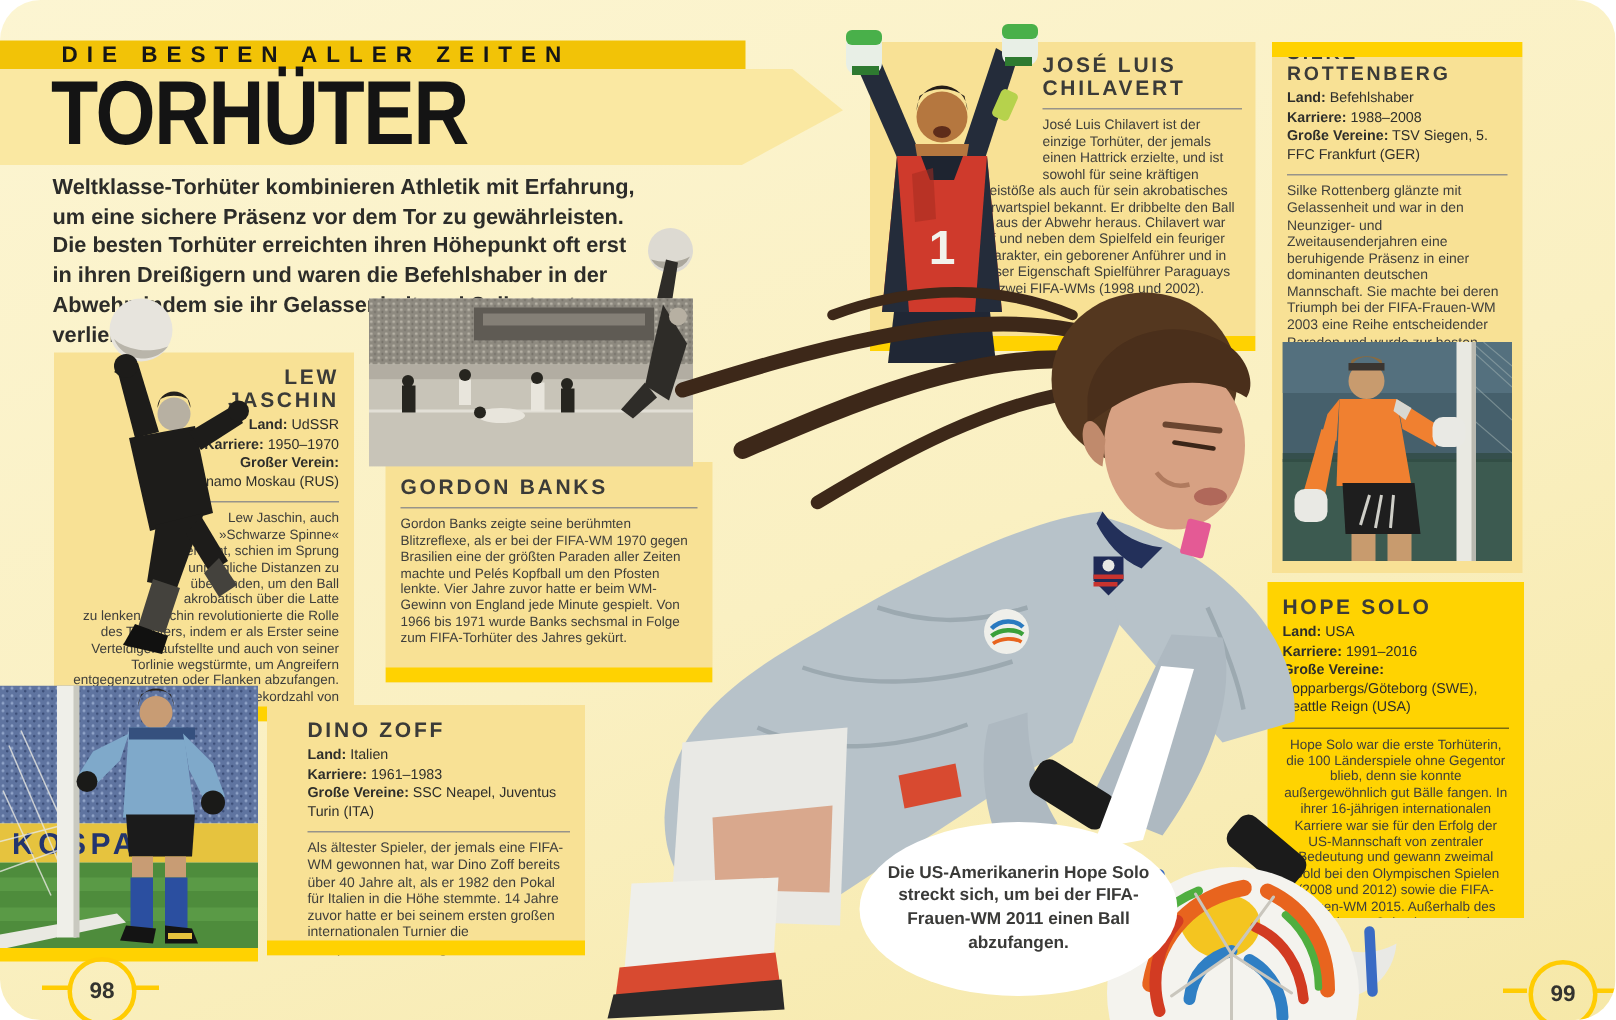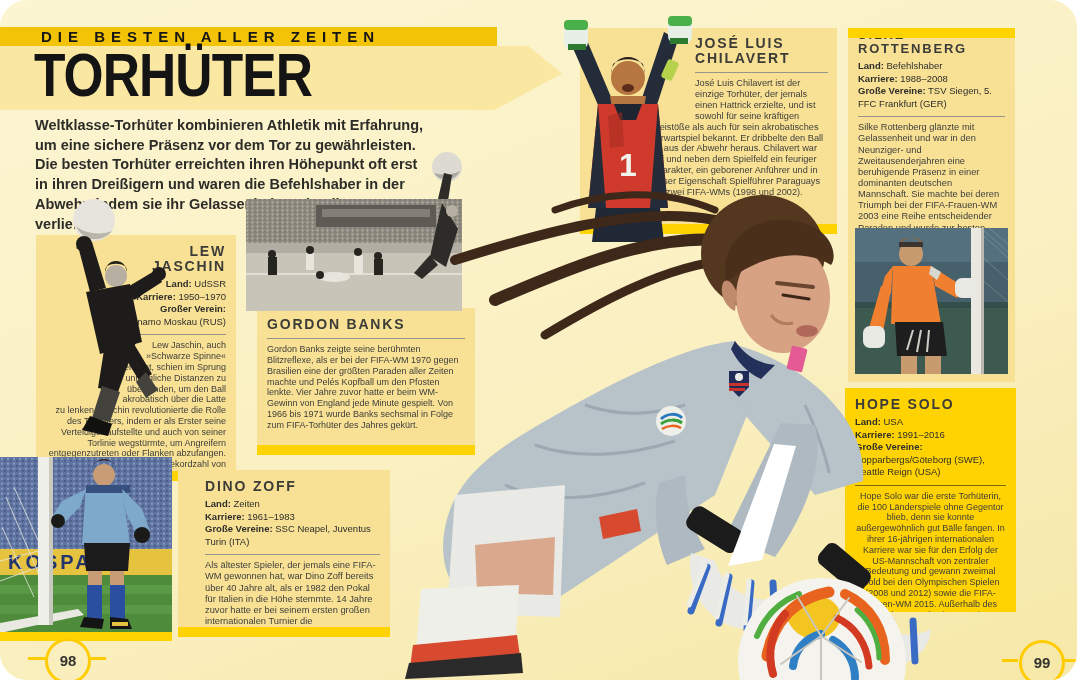--- a/index.html
+++ b/index.html
@@ -169,21 +169,21 @@
       <rect x="87" y="128" width="15" height="34" fill="#2B4FA0"></rect>
         <rect x="110" y="128" width="15" height="34" fill="#2B4FA0"></rect>
       <path d="M84 160 L104 162 L102 172 L80 170 Z" fill="#141414"></path>
       <path d="M110 160 L128 162 L132 172 L110 172 Z" fill="#141414"></path>
       <rect x="112" y="165" width="16" height="4" fill="#E6C33E"></rect>
     </g>
   </svg>
   <div class="zoff-bar"></div>
   <section class="card" style="left:178px;top:470px;width:212px;height:167px;padding-left:27px;">
     <h3 class="pname">DINO ZOFF</h3>
-    <p class="meta"><b>Land:</b> <span>Zeiten</span><br>
+    <p class="meta"><b>Land:</b> <span>Italien</span><br>
       <b>Karriere:</b> <span>1961–1983</span><br>
       <b>Große Vereine:</b> <span>SSC Neapel, Juventus Turin (ITA)</span></p>
     <hr class="div">
     <p class="bio">Als ältester Spieler, der jemals eine FIFA-WM gewonnen hat, war Dino Zoff bereits über 40 Jahre alt, als er 1982 den Pokal für Italien in die Höhe stemmte. 14 Jahre zuvor hatte er bei seinem ersten großen internationalen Turnier die Europameisterschaft gewonnen. In den Jahren zwischen diesen Triumphen etablierte sich Zoff als bester Torhüter der Welt. Er war zu spektakulären Paraden fähig, brauchte diese aufgrund seines hervorragenden Positionsgespürs jedoch selten zu zeigen.</p>
     <div class="bar b"></div>
   </section>
 
   <section class="card card-chilavert" style="left:580px;top:28px;width:257px;height:206px;padding:8px 9px 14px;">
     <div class="spacer" style="width:106px;height:82px;"></div>
     <div class="spacer" style="width:62px;height:96px;clear:left;"></div>
@@ -377,20 +377,23 @@
           <line x1="84" y1="70" x2="124" y2="96"></line>
         <line x1="84" y1="70" x2="60" y2="30"></line>
           <line x1="84" y1="70" x2="112" y2="32"></line>
       </g>
     </g>
   </svg>
 
   <svg class="tail" width="110" height="130" viewBox="0 0 110 130">
     <polygon points="28,128 62,122 96,8 74,6" fill="#FFFFFF"></polygon>
   </svg>
+  <div class="bubble">
+    <p>Die US-Amerikanerin Hope Solo streckt sich, um bei der FIFA-Frauen-WM 2011 einen Ball abzufangen.</p>
+  </div>
 
   <div class="pagenum" style="left:0;top:0;">
     <div class="seg" style="left:28px;top:657px;width:18px;"></div>
     <div class="seg" style="left:88px;top:657px;width:18px;"></div>
     <div class="circ" style="left:45px;top:638px;">98</div>
   </div>
   <div class="pagenum" style="left:0;top:0;">
     <div class="seg" style="left:1002px;top:659px;width:16px;"></div>
     <div class="seg" style="left:1062px;top:659px;width:15px;"></div>
     <div class="circ" style="left:1019px;top:640px;">99</div>

